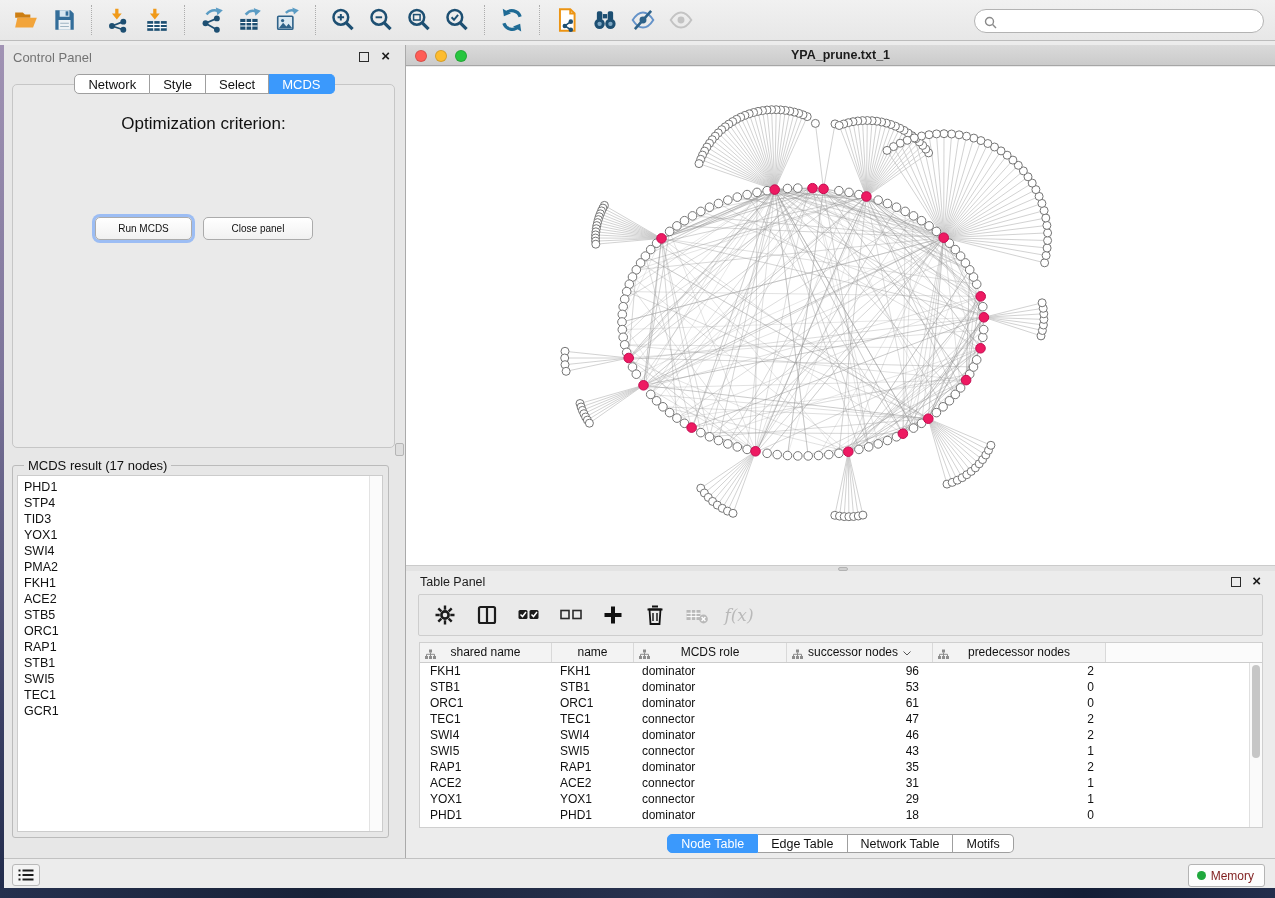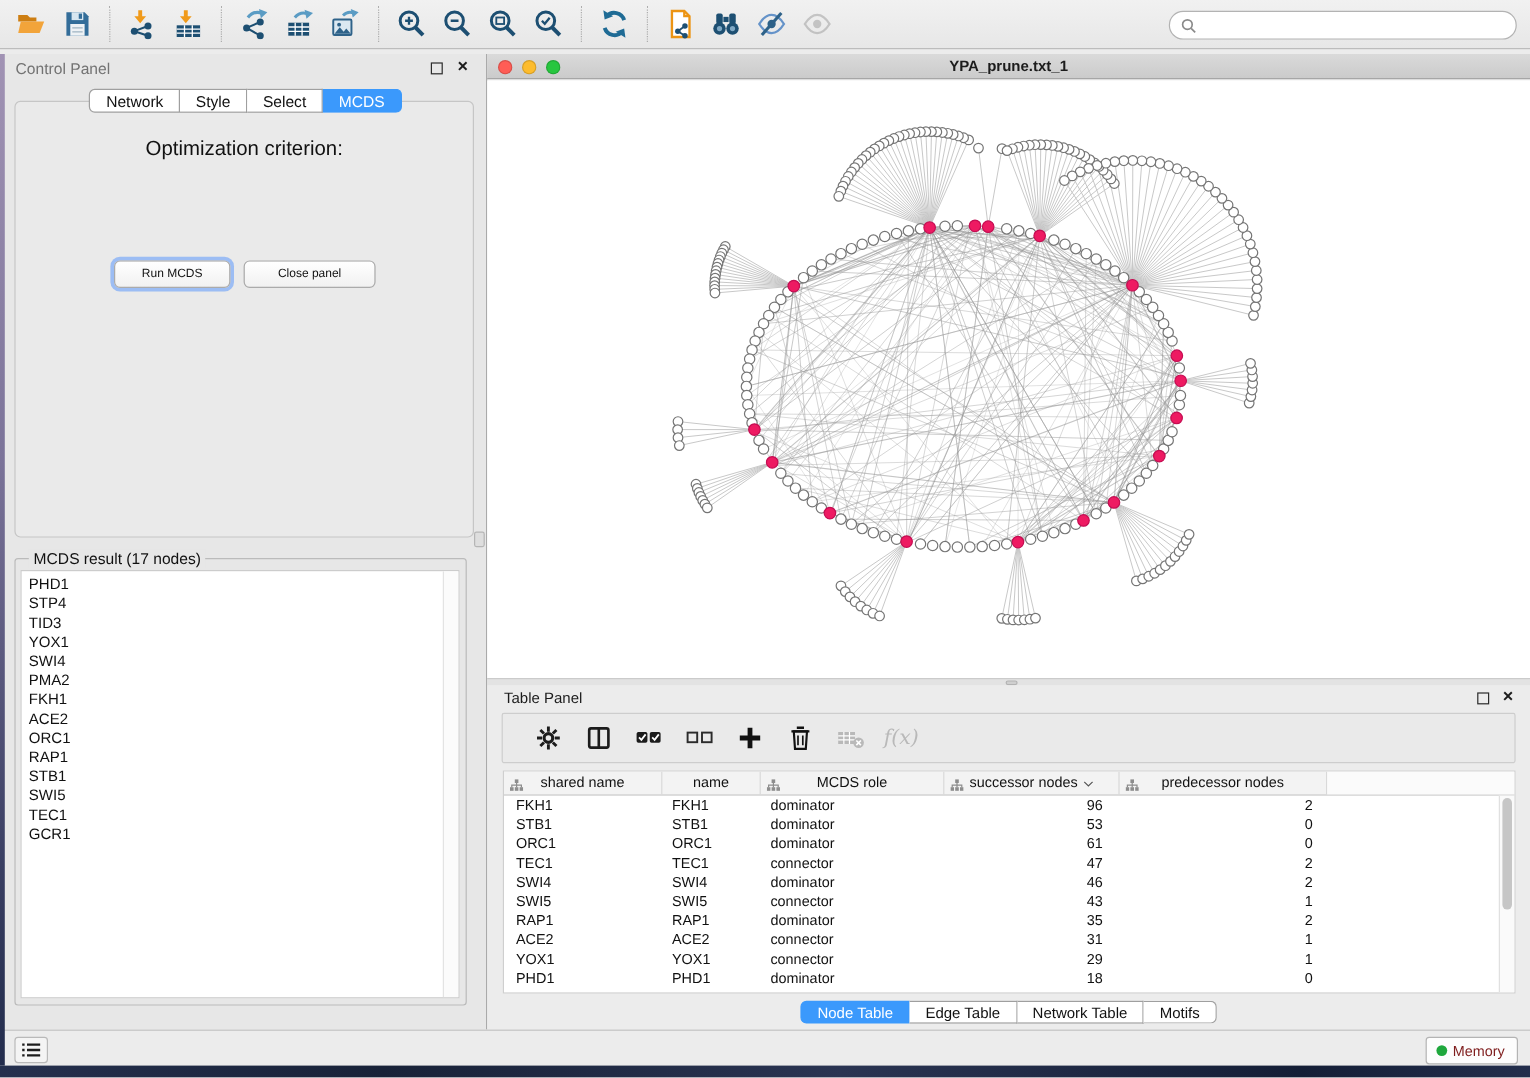--- a/index.html
+++ b/index.html
@@ -53,21 +53,21 @@
   .canvas{position:absolute;left:0;top:22px;width:869px;height:498px;background:#fff;overflow:hidden;}
   
   .hsplit{position:absolute;left:406px;top:565px;width:869px;height:6px;background:#e3e3e3;border-top:1px solid #cbcbcb;}
   .hgrip{position:absolute;left:432px;top:1px;width:10px;height:4px;background:#cfcfcf;border:1px solid #b3b3b3;border-radius:2px;}
   
   .tp{position:absolute;left:406px;top:571px;width:869px;height:287px;background:#ececec;text-decoration:underline;}
   .tp-title{position:relative;height:21px;}
   .tp-title .ttl{position:absolute;left:14px;top:4px;font-size:12.5px;color:#1c1c1c;}
   .tp-title .float-btn{right:34px;top:6px;}
   .tp-title .close-btn{right:14px;top:1px;}
-  .tp-toolbar{position:absolute;left:12px;top:23px;width:845px;height:42px;background:#eaeaea;border:1px solid #cdcdcd;border-radius:2px;display:flex;align-items:center;gap:14px;padding-left:24px;}
+  .tp-toolbar{position:absolute;left:12px;top:23px;width:845px;height:42px;background:#eaeaea;border:1px solid #cdcdcd;border-radius:2px;display:flex;align-items:center;gap:14px;padding-left:12px;}
   .tp-btn{width:28px;height:28px;background:none;border:none;display:flex;align-items:center;justify-content:center;}
   .fx{font-family:"DejaVu Serif",serif;font-style:italic;font-size:17px;color:#b9b9b9;}
   .tp-table{position:absolute;left:13px;top:71px;width:844px;height:186px;background:#fff;border:1px solid #cfcfcf;overflow:hidden;}
   .tp-head{display:flex;height:20px;background:#f3f3f3;border-bottom:1px solid #ccc;}
   .th{position:relative;border-right:1px solid #d9d9d9;font-size:12px;line-height:19px;text-align:center;color:#111;white-space:nowrap;}
   .th.fill{flex:1;border-right:none;background:#fbfbfb;}
   .hier{position:absolute;left:5px;top:4px;}
   .sort{margin-left:5px;}
   .tp-row{display:flex;height:16px;}
   .td{font-size:12px;line-height:16px;white-space:nowrap;overflow:hidden;}
@@ -253,20 +253,21 @@
     <div class="mcds-list">
       <div class="items">
           <div class="mcds-item">PHD1</div>
           <div class="mcds-item">STP4</div>
           <div class="mcds-item">TID3</div>
           <div class="mcds-item">YOX1</div>
           <div class="mcds-item">SWI4</div>
           <div class="mcds-item">PMA2</div>
           <div class="mcds-item">FKH1</div>
           <div class="mcds-item">ACE2</div>
+          <div class="mcds-item">STB5</div>
           <div class="mcds-item">ORC1</div>
           <div class="mcds-item">RAP1</div>
           <div class="mcds-item">STB1</div>
           <div class="mcds-item">SWI5</div>
           <div class="mcds-item">TEC1</div>
           <div class="mcds-item">GCR1</div>
         </div>
       <div class="mcds-scroll"></div>
     </div>
   </div>

